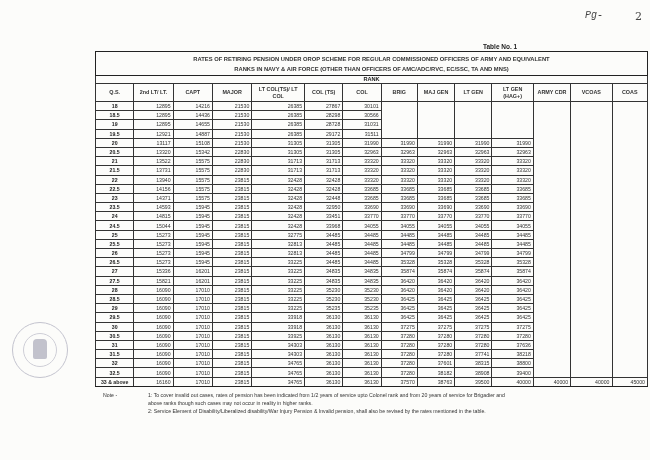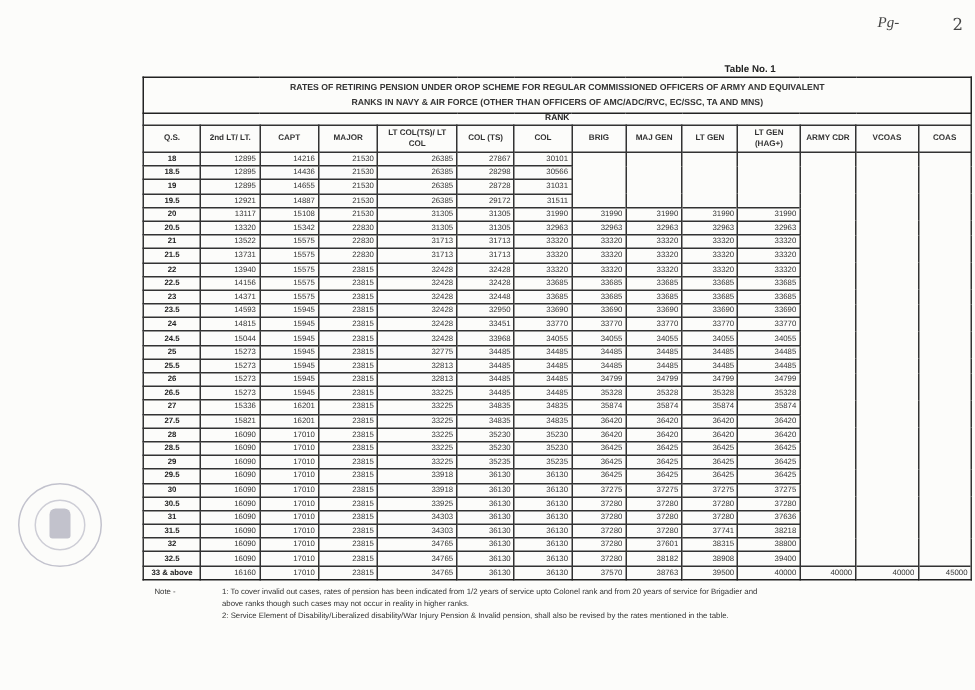--- a/index.html
+++ b/index.html
@@ -1,21 +1,21 @@
 <!DOCTYPE html>
 <html><head>
   <meta charset="utf-8">
   <style>
     html, body { margin: 0; padding: 0; }
     body {
       width: 650px; height: 460px; background: #fcfcfa; position: relative; overflow: hidden;
       font-family: "Liberation Sans", sans-serif; color: #222;
     }
     .pg-mark {
-      position: absolute; top: 10px; left: 585px; font-family: Liberation Serif, serif;
+      position: absolute; top: 10px; left: 585px; font-family: Liberation Mono, monospace;
       font-style: italic; font-size: 10px; color: #444;
     }
     .pg-num {
       position: absolute; top: 10px; left: 635px; font-family: "DejaVu Serif", serif;
       font-size: 11px; color: #444;
     }
     .table-no {
       position: absolute; top: 43px; left: 483px; font-size: 6.5px; font-weight: bold; color: #222;
     }
     .stamp {

